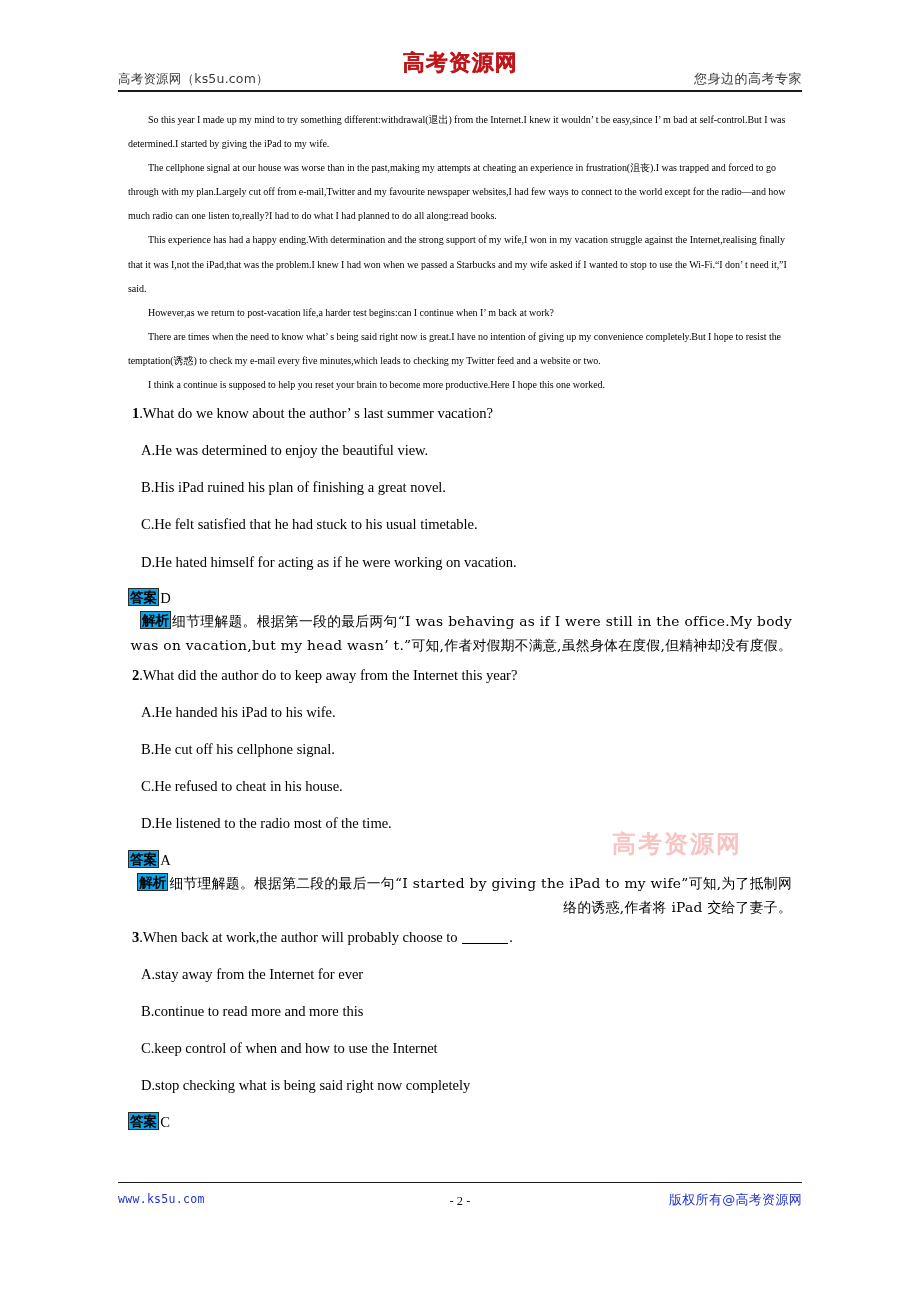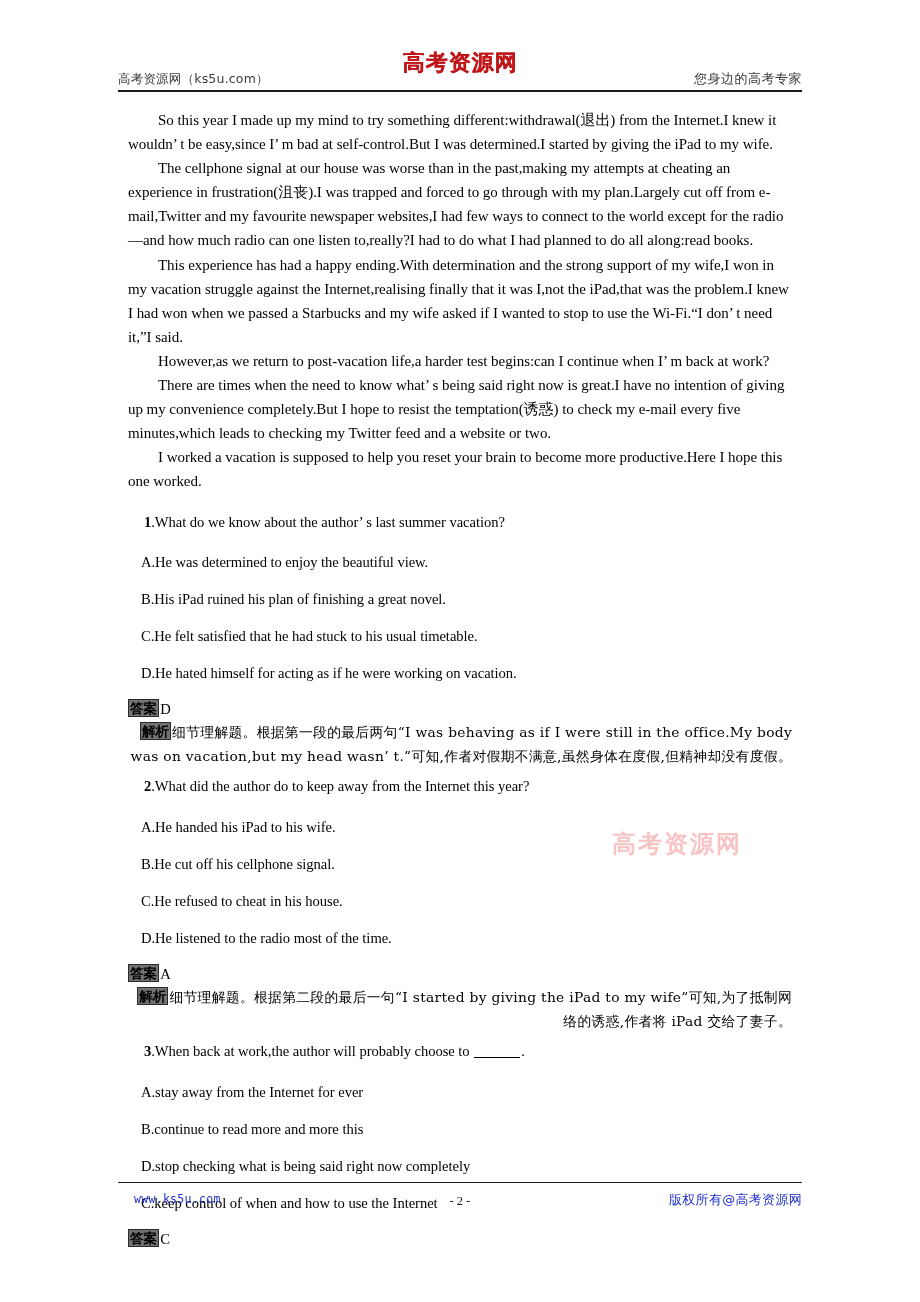--- a/index.html
+++ b/index.html
@@ -86,21 +86,21 @@
   }
   .footer {
     position: absolute;
     left: 118px;
     top: 1190px;
     width: 684px;
     height: 24px;
   }
   .footer-left {
     position: absolute;
-    left: 16px; top: 2px;
+    left: 0; top: 2px;
     font-size: 11.5px;
     color: #2031c9;
     font-family: "DejaVu Sans Mono", "Liberation Mono", monospace;
     letter-spacing: 0.3px;
     white-space: nowrap;
   }
   .footer-center {
     position: absolute;
     left: 50%;
     transform: translateX(-50%);
@@ -122,28 +122,28 @@
 
   
   .content {
     position: absolute;
     left: 128px;
     top: 108px;
     width: 664px;
   }
   p.para {
     margin: 0;
-    font-size: 15px;
+    font-size: 10px;
     line-height: 24.1px;
     text-indent: 2em;
     text-align: left;
     letter-spacing: -0.05px;
   }
   p.line {
-    margin: 16px;
+    margin: 4px;
     font-size: 14.6px;
     line-height: 24.1px;
     text-indent: 0;
     letter-spacing: -0.05px;
   }
   .qnum { font-weight: bold; }
 
   .opt {
     margin: 13px;
     font-size: 14.6px;
@@ -161,21 +161,21 @@
 
   
   .ansline {
     margin: 0;
     font-size: 14.6px;
     line-height: 23.5px;
   }
   .tagbox {
     display: inline-block;
     border: 1px solid #2a2a2a;
-    background: #737373;
+    background: #0ea5e9;
     font-family: "DejaVu Sans", "Liberation Sans", sans-serif;
     font-size: 13.6px;
     font-weight: bold;
     line-height: 16px;
     padding: 0px 1px;
     margin-right: 1px;
     vertical-align: 1px;
     color: #000;
   }
   .cn {
@@ -219,43 +219,43 @@
 
   <div class="watermark">高考资源网</div>
 
   <div class="content">
 
     <p class="para">So this year I made up my mind to try something different:withdrawal(退出) from the Internet.I knew it wouldn’ t be easy,since I’ m bad at self-control.But I was determined.I started by giving the iPad to my wife.</p>
     <p class="para">The cellphone signal at our house was worse than in the past,making my attempts at cheating an experience in frustration(沮丧).I was trapped and forced to go through with my plan.Largely cut off from e-mail,Twitter and my favourite newspaper websites,I had few ways to connect to the world except for the radio—and how much radio can one listen to,really?I had to do what I had planned to do all along:read books.</p>
     <p class="para">This experience has had a happy ending.With determination and the strong support of my wife,I won in my vacation struggle against the Internet,realising finally that it was I,not the iPad,that was the problem.I knew I had won when we passed a Starbucks and my wife asked if I wanted to stop to use the Wi-Fi.“I don’ t need it,”I said.</p>
     <p class="para">However,as we return to post-vacation life,a harder test begins:can I continue when I’ m back at work?</p>
     <p class="para">There are times when the need to know what’ s being said right now is great.I have no intention of giving up my convenience completely.But I hope to resist the temptation(诱惑) to check my e-mail every five minutes,which leads to checking my Twitter feed and a website or two.</p>
-    <p class="para">I worked a vacation is supposed to help you reset your brain to become more productive.Here I hope this one worked.</p>
+    <p class="para">I think a continue is supposed to help you reset your brain to become more productive.Here I hope this one worked.</p>
 
     <p class="line"><span class="qnum">1</span><span>.What do we know about the author’ s last summer vacation?</span></p>
     <p class="opt">A.He was determined to enjoy the beautiful view.</p>
     <p class="opt">B.His iPad ruined his plan of finishing a great novel.</p>
     <p class="opt">C.He felt satisfied that he had stuck to his usual timetable.</p>
     <p class="opt">D.He hated himself for acting as if he were working on vacation.</p>
     <p class="ansline"><span class="tagbox">答案</span><span>D</span></p>
     <p class="expl"><span class="tagbox">解析</span><span class="cn">细节理解题。根据第一段的最后两句“I was behaving as if I were still in the office.My body was on vacation,but my head wasn’ t.”可知,作者对假期不满意,虽然身体在度假,但精神却没有度假。</span></p>
 
     <p class="line" style="margin-top:6px"><span class="qnum">2</span><span>.What did the author do to keep away from the Internet this year?</span></p>
     <p class="opt">A.He handed his iPad to his wife.</p>
     <p class="opt">B.He cut off his cellphone signal.</p>
     <p class="opt">C.He refused to cheat in his house.</p>
     <p class="opt">D.He listened to the radio most of the time.</p>
     <p class="ansline"><span class="tagbox">答案</span><span>A</span></p>
     <p class="expl"><span class="tagbox">解析</span><span class="cn">细节理解题。根据第二段的最后一句“I started by giving the iPad to my wife”可知,为了抵制网络的诱惑,作者将 iPad 交给了妻子。</span></p>
 
     <p class="line" style="margin-top:6px"><span class="qnum">3</span><span>.When back at work,the author will probably choose to </span><span class="blankline"></span><span>.</span></p>
     <p class="opt">A.stay away from the Internet for ever</p>
     <p class="opt">B.continue to read more and more this</p>
+    <p class="opt">C.keep control of when and how to use the Internet</p>
     <p class="opt">D.stop checking what is being said right now completely</p>
-    <p class="opt">C.keep control of when and how to use the Internet</p>
     <p class="ansline"><span class="tagbox">答案</span><span>C</span></p>
 
   </div>
 
   <div class="footer-rule"></div>
   <div class="footer">
     <div class="footer-left">www.ks5u.com</div>
     <div class="footer-center">- 2 -</div>
     <div class="footer-right">版权所有@高考资源网</div>
   </div>

